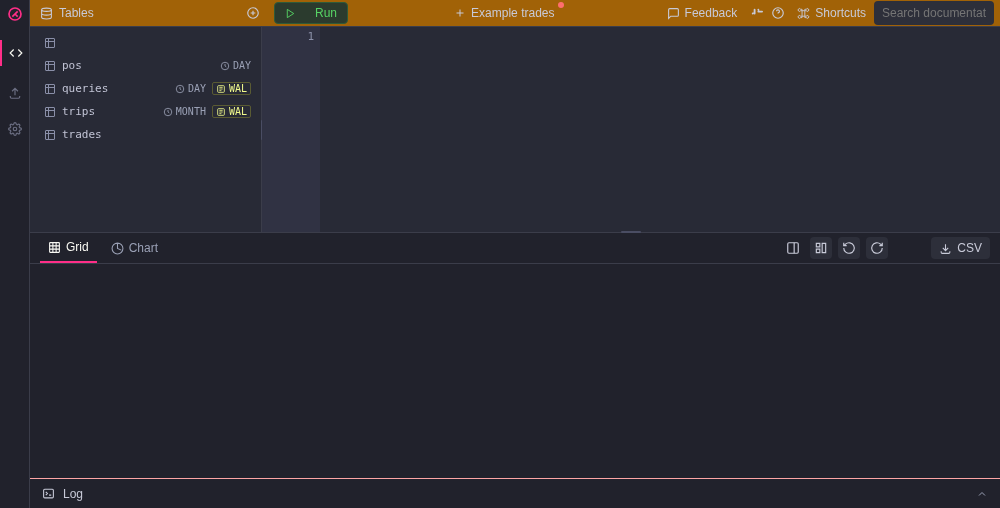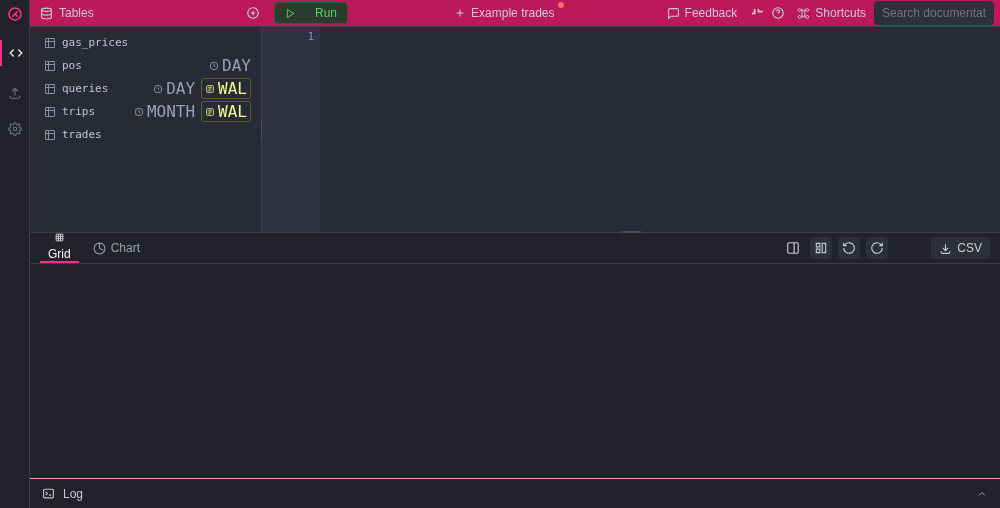--- a/index.html
+++ b/index.html
@@ -24,21 +24,21 @@
     gap: 18px;
   }
   .rail .logo { color: #ff2e88; }
   .rail .ractive { color: #f8f8f2; border-left: 2px solid #ff2e88; width:100%; display:flex; justify-content:center; padding:6px 0;}
   .rail .rinactive { color: #6b6e82; padding:2px 0;}
   .main { flex: 1; display: flex; flex-direction: column; }
   .topbar {
     height: 27px;
     display: flex;
     align-items: center;
-    background: #be185d;
+    background: #a16207;
     border-bottom: 1px solid #3b3d4a;
     padding: 0 6px;
     gap: 8px;
   }
   .tb-left { display:flex; align-items:center; gap:6px; width:230px; padding-left:4px;}
   .tb-left .titlelabel { color:#c8cad8; }
   .tb-left .plusc { margin-left:auto; margin-right:6px; color:#c8cad8; cursor:pointer;}
   .tb-center { display:flex; align-items:center; gap:10px; flex:1; }
   .runbtn {
     display:flex; align-items:center; gap:19px;
@@ -79,21 +79,21 @@
   }
   .trow {
     display:flex; align-items:center; gap:6px;
     padding:4px 10px 4px 14px; color:#c1c3d4; cursor:pointer;
     font-family: "SFMono-Regular", Consolas, monospace;
     font-size:11px;
     height:23px;
   }
   .trow .tlabel { flex:1; }
   .pill {
-    font-size:16px; color:#9aa0b5; display:flex; align-items:center; gap:3px;
+    font-size:10px; color:#9aa0b5; display:flex; align-items:center; gap:3px;
   }
   .pill.wal { color:#f1fa8c; border:1px solid #5a5b33; padding:0 3px; border-radius:2px;justify-content:flex-end;}
   .editorwrap { flex:1; position:relative; background:#282a36; }
   .gutter {
     position:absolute; left:0; top:0; bottom:0; width:58px;
     background:#303243; color:#8a8fa8;
     font-family: monospace; font-size:11px; text-align:right;
     padding:3px 6px 0 0;
   }
   .editor {
@@ -107,21 +107,21 @@
   }
   .hgrip span { width:20px; height:2px; background:#4a4d63; border-radius:2px;}
   .resultbar {
     height:32px; background:#21222c; border-top:1px solid #3b3d4a; border-bottom:1px solid #3b3d4a;
     display:flex; align-items:center; padding:0 10px; gap:6px;
   }
   .rtab {
     display:flex; align-items:center; gap:5px;
     color:#9aa0b5; padding:0 8px; height:100%; cursor:pointer;
   }
-  .rtab.active { color:#f8f8f2; border-bottom:2px solid #ff2e88;flex-direction:column;}
+  .rtab.active { color:#f8f8f2; border-bottom:2px solid #ff2e88;}
   .rspacer { flex:1; }
   .ficon { width:22px; height:22px; display:flex; align-items:center; justify-content:center; color:#c8cad8; cursor:pointer; border-radius:4px;}
   .ficon.boxed { background:#2d2f3a; }
   .csvbtn { display:flex; align-items:center; gap:5px; color:#c8cad8; background:#2d2f3a; padding:4px 8px; border-radius:4px; cursor:pointer;margin-left:37px;}
   .results { flex:1; background:#21222c; }
   .logbar {
     height:30px; background:#21222c; border-top:1px solid #fca5a5;
     display:flex; align-items:center; padding:0 12px; gap:8px; color:#c8cad8;
   }
   .logbar .chev { margin-left:auto; color:#9aa0b5; cursor:pointer;}
@@ -225,21 +225,20 @@
 
     <div class="middle" style="height:205px; flex:0 0 205px; position:relative;">
       <div class="sidebar" id="tables-list">
           <div class="trow">
             <span>
               <svg width="12" height="12" viewBox="0 0 24 24" fill="none" stroke="#8a8fa8" stroke-width="2">
                 <rect x="3" y="3" width="18" height="18" rx="1"></rect>
                 <path d="M3 9h18M9 3v18"></path>
               </svg>
             </span>
-            <span class="tlabel">gas_prices</span>
           </div>
           <div class="trow">
             <span>
               <svg width="12" height="12" viewBox="0 0 24 24" fill="none" stroke="#8a8fa8" stroke-width="2">
                 <rect x="3" y="3" width="18" height="18" rx="1"></rect>
                 <path d="M3 9h18M9 3v18"></path>
               </svg>
             </span>
             <span class="tlabel">pos</span>
             <span class="pill">

